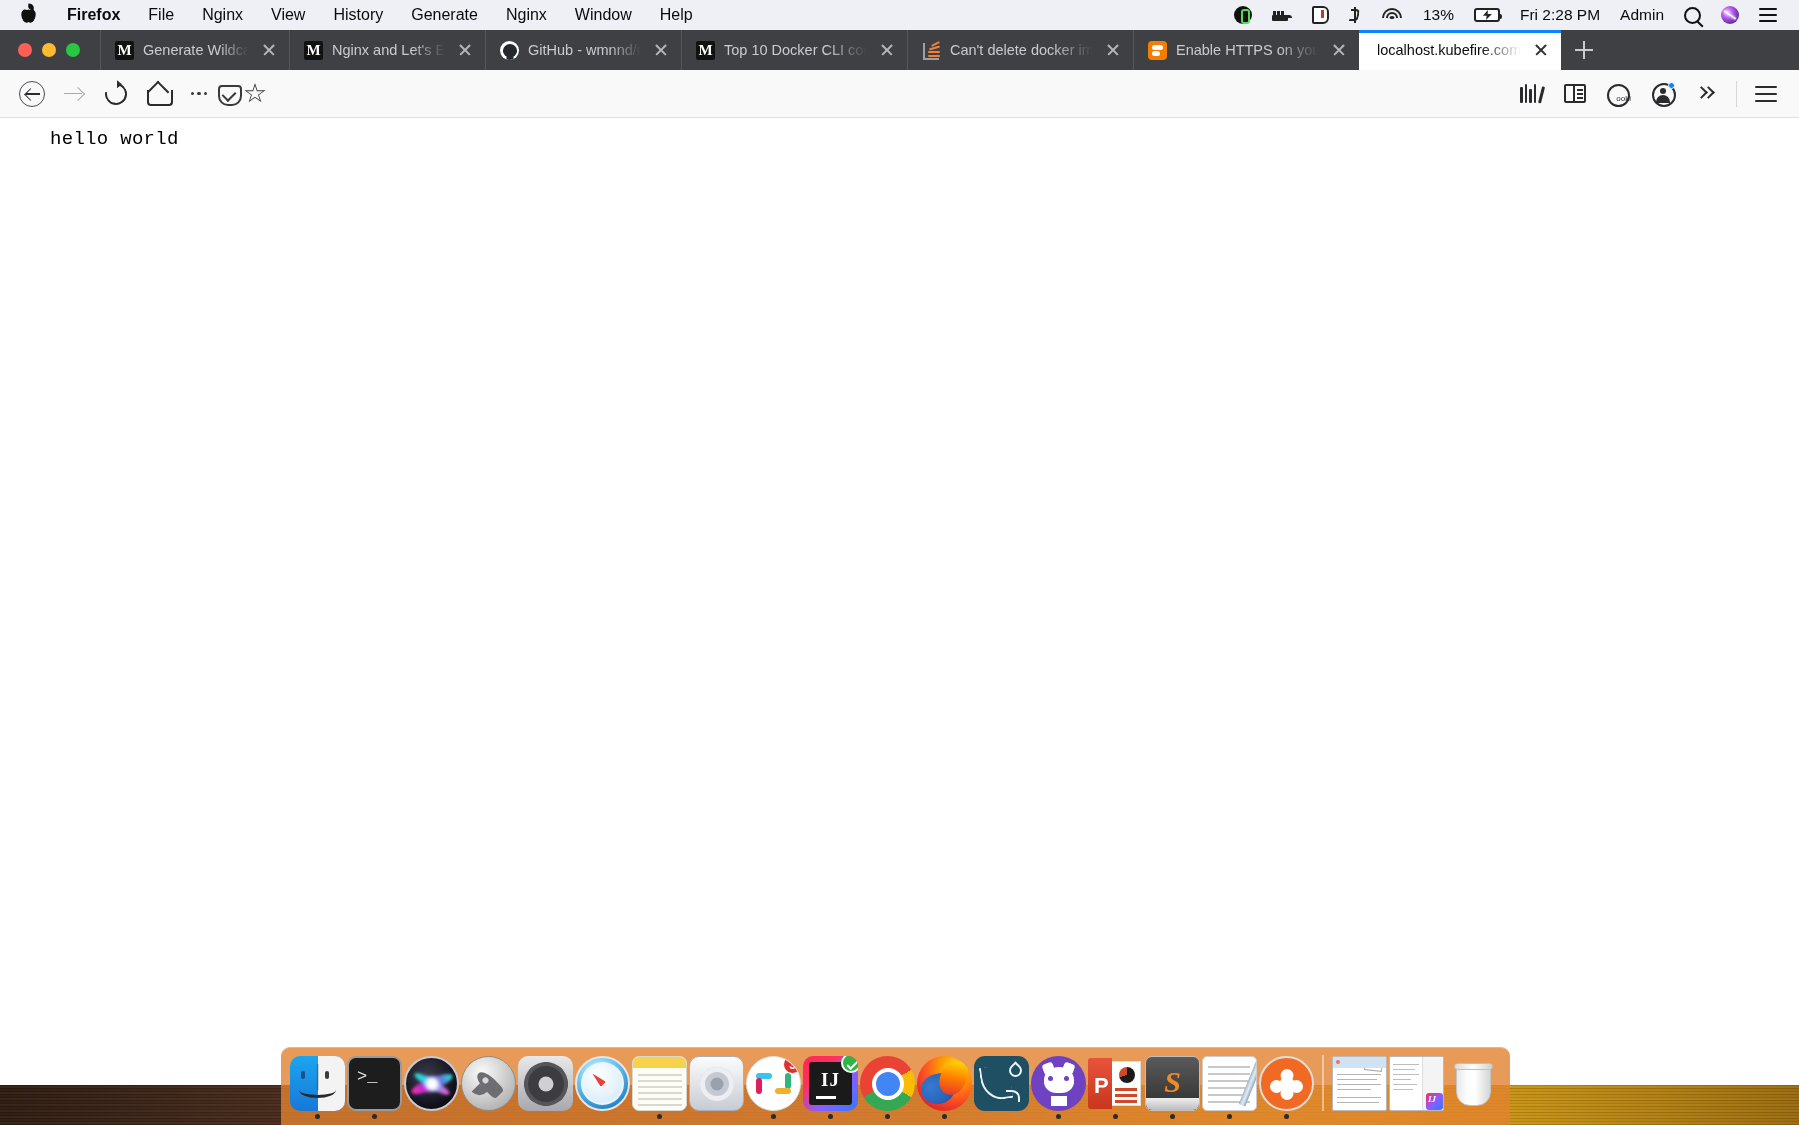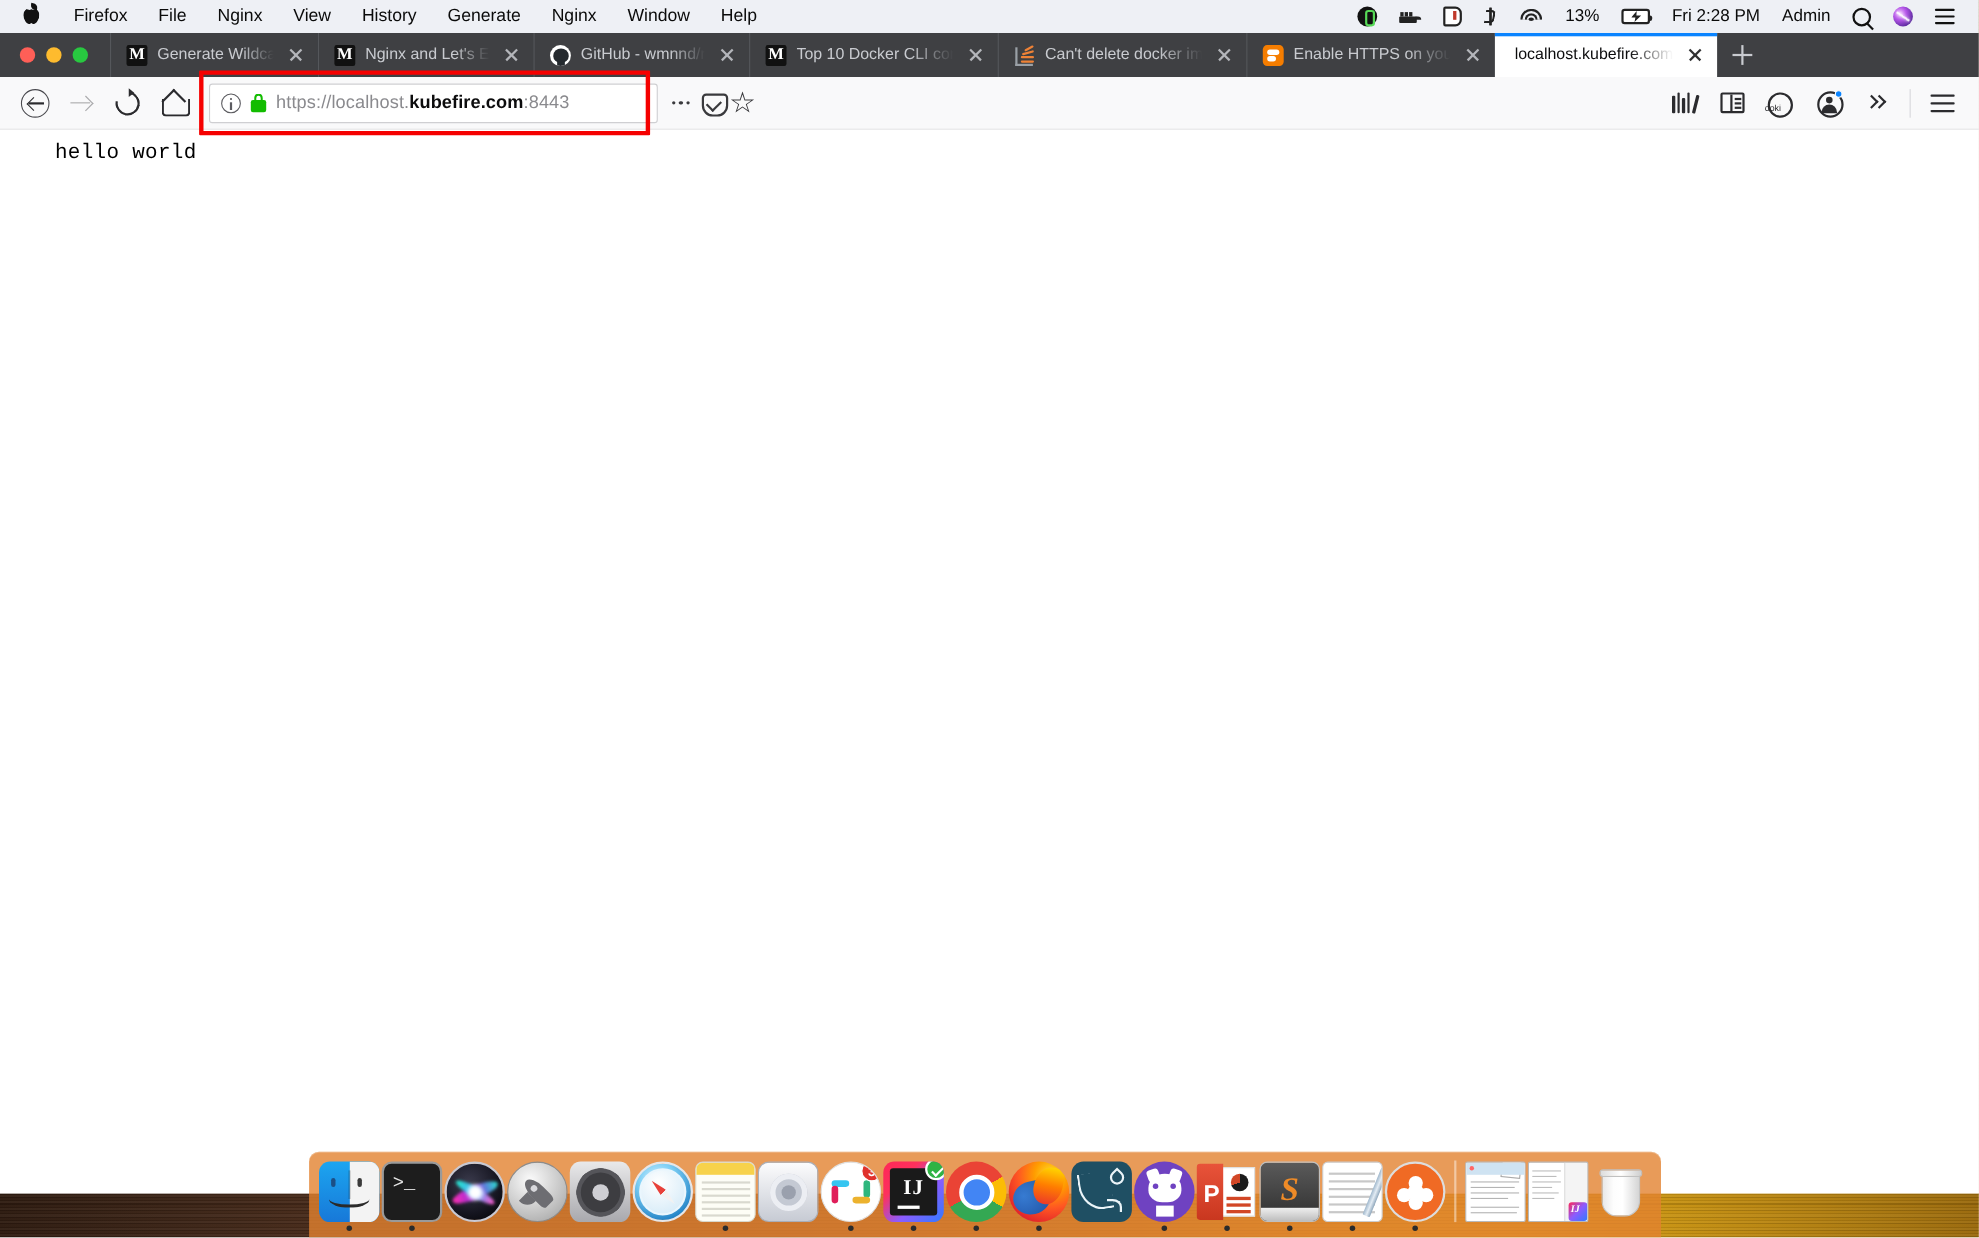--- a/index.html
+++ b/index.html
@@ -35,21 +35,21 @@
   #menubar {
     position: absolute; left:0; top:0; width:1799px; height:30px;
     background: #eef0f5;
     display:flex; align-items:center;
     z-index: 50;
     font-size: 16px; color:#0a0a0a;
   }
   #menubar .left { display:flex; align-items:center; gap:0px; padding-left:14px; }
   #menubar .mi { padding: 0 14px; line-height:30px; white-space:nowrap; }
   #menubar .mi.apple { padding: 0 16px 0 6px; }
-  #menubar .mi.bold { font-weight: normal; }
+  #menubar .mi.bold { font-weight: bold; }
   .apple-glyph {
     display:inline-block; width:17px; height:20px; position:relative; vertical-align:-4px;
   }
   .apple-glyph::before{
     content:""; position:absolute; left:1px; top:4px; width:15px; height:15px;
     background:#111; border-radius:48% 48% 46% 46%/46% 46% 52% 52%;
     clip-path: polygon(0% 28%, 18% 8%, 40% 14%, 50% 10%, 62% 14%, 84% 8%, 100% 28%,
                        96% 62%, 80% 96%, 62% 100%, 50% 93%, 38% 100%, 20% 96%, 4% 62%);
   }
   .apple-glyph::after{
@@ -227,21 +227,21 @@
   .ic-library i:nth-child(3){left:9px;height:14px;}
   .ic-library i:nth-child(4){left:13.5px;height:19px;}
   .ic-library i:nth-child(5){left:18px;height:17px;transform:rotate(14deg);transform-origin:bottom;}
   .ic-sidebar{width:22px;height:19px;border:2px solid #2b2b2e;border-radius:2px;position:relative;}
   .ic-sidebar::after{content:"";position:absolute;left:7px;top:0;bottom:0;width:2px;background:#2b2b2e;}
   .ic-sidebar::before{content:"";position:absolute;left:11px;top:3px;width:6px;height:2px;background:#2b2b2e;
      box-shadow:0 4px 0 #2b2b2e, 0 8px 0 #2b2b2e;}
   .ic-cooki{width:24px;height:20px;position:relative;}
   .ic-cooki::before{content:"";position:absolute;left:0;top:0;width:19px;height:19px;
      border:2px solid #2b2b2e;border-radius:50%;}
-  .ic-cooki span{position:absolute;right:12px;bottom:1px;font-size:8px;color:#2b2b2e;font-family:"Liberation Sans",sans-serif;}
+  .ic-cooki span{position:absolute;right:0;bottom:1px;font-size:8px;color:#2b2b2e;font-family:"Liberation Sans",sans-serif;}
   .ic-account{width:22px;height:22px;position:relative;}
   .ic-account::before{content:"";position:absolute;left:0;top:0;width:20px;height:20px;
      border:2px solid #2b2b2e;border-radius:50%;overflow:hidden;}
   .ic-account .hd{position:absolute;left:8px;top:5px;width:6px;height:6px;background:#2b2b2e;border-radius:50%;}
   .ic-account .bd{position:absolute;left:4px;top:12px;width:14px;height:8px;background:#2b2b2e;border-radius:7px 7px 0 0;}
   .ic-account .dot{position:absolute;right:-1px;top:-1px;width:7px;height:7px;background:#0a84ff;border-radius:50%;border:1.5px solid #f9f9fa;}
   .ic-chevrons{width:22px;height:18px;position:relative;}
   .ic-chevrons i{position:absolute;top:3px;width:9px;height:9px;
      border-right:2.2px solid #2b2b2e;border-top:2.2px solid #2b2b2e;transform:rotate(45deg);}
   .ic-chevrons i:nth-child(1){left:1px;} .ic-chevrons i:nth-child(2){left:8px;}
@@ -575,31 +575,20 @@
     <div class="navbtn">
         <span class="arrow-r"></span>
       </div>
     <div class="navbtn">
         <span class="reload"></span>
       </div>
     <div class="navbtn">
         <span class="home"></span>
       </div>
 
-    <div id="urlwrap">
-      <div id="urlbox">
-        <span class="ic-info"></span>
-        <span class="ic-lock">
-            <i class="shk"></i>
-            <i class="bdy"></i>
-          </span>
-        <span id="urltext"><span>https://localhost.</span><b>kubefire.com</b><span>:8443</span></span>
-      </div>
-      <div id="redbox"></div>
-    </div>
 
     <div id="pagebtns">
       <span class="dots">
           <i></i>
           <i></i>
           <i></i>
         </span>
       <span class="pocket"></span>
       <span class="star"></span>
     </div>

